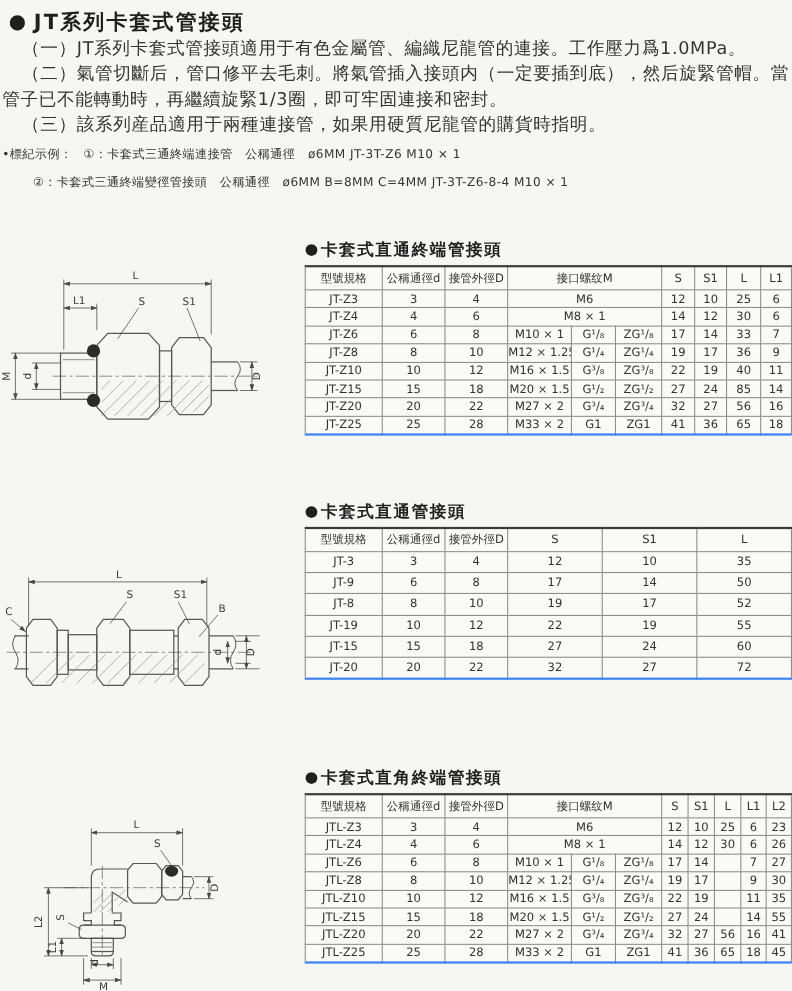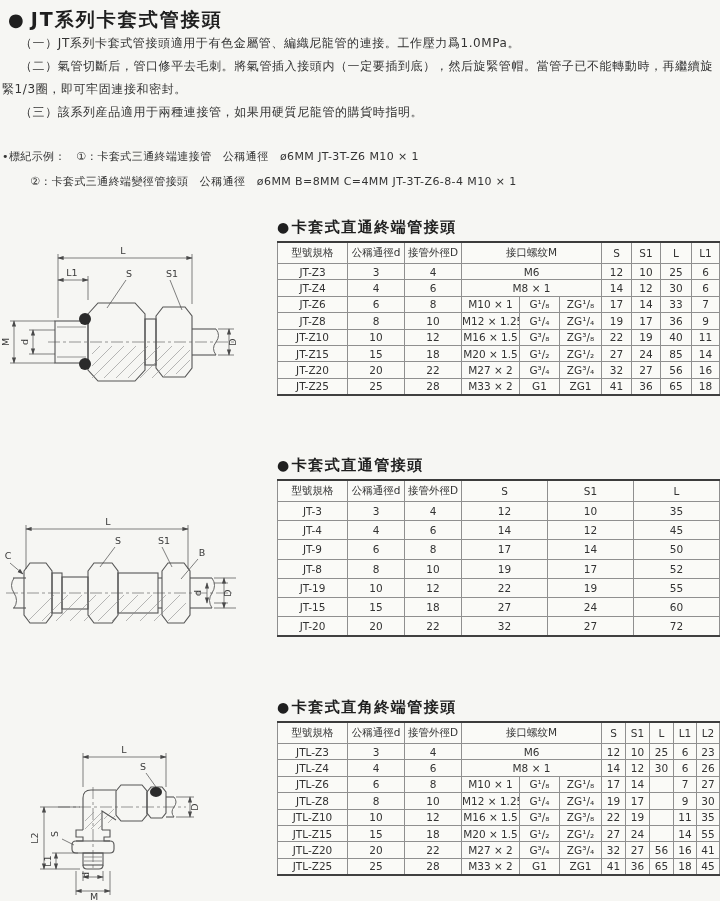--- a/index.html
+++ b/index.html
@@ -10,43 +10,43 @@
     color:#3a3a3a;
   }
   .page-title{
     position:absolute;left:8px;top:7px;
     font-size:19px;font-weight:bold;color:#1f1f1f;letter-spacing:2px;
     display:flex;align-items:center;gap:5px;
   }
   .page-title .big-bullet{font-size:18px;line-height:1;}
   .intro{
     position:absolute;left:2px;top:32px;width:716px;
-    font-size:12px;line-height:23px;color:#333;letter-spacing:0.6px;
+    font-size:16px;line-height:23px;color:#333;letter-spacing:0.6px;
   }
   .intro p{margin:0;text-indent:18px;}
   .marking{
-    position:absolute;left:2px;top:144px;width:716px;
+    position:absolute;left:2px;top:128px;width:716px;
     font-size:11px;line-height:25px;color:#333;letter-spacing:0.4px;
   }
   .marking .mline2{margin-left:28px;}
   .marking .mlabel{margin-right:10px;}
 
   .section{position:absolute;left:277px;width:443px;}
   .sec1{top:216px;}
   .sec2{top:454px;}
   .sec3{top:696px;}
   .sec-title{
     font-size:15px;font-weight:bold;color:#1f1f1f;letter-spacing:1.5px;
     display:flex;align-items:center;gap:1px;height:22px;
   }
   .sec-title .bullet{font-size:14px;line-height:1;}
   table.spec{
     border-collapse:collapse;table-layout:fixed;width:442px;
     background:#fafaf7;margin-top:3px;
-    border-top:2px solid #3c3c3c;border-bottom:2px solid #404040;
+    border-top:2px solid #3c3c3c;border-bottom:2px solid #3b82f6;
   }
   table.spec th,table.spec td{
     border:1px solid #8f8f8f;
     text-align:center;vertical-align:middle;
     font-size:10.5px;font-weight:normal;color:#333;
     padding:0;overflow:hidden;white-space:nowrap;
   }
   table.t13 th{height:20px;}
   table.t13 td{height:15.4px;}
   table.t2 th{height:20px;}
@@ -462,28 +462,20 @@
       <tbody>
         <tr>
           <td>JT-3</td>
           <td>3</td>
           <td>4</td>
           <td>12</td>
           <td>10</td>
           <td>35</td>
         </tr>
         <tr>
-          <td>JT-4</td>
-          <td>4</td>
-          <td>6</td>
-          <td>14</td>
-          <td>12</td>
-          <td>45</td>
-        </tr>
-        <tr>
           <td>JT-9</td>
           <td>6</td>
           <td>8</td>
           <td>17</td>
           <td>14</td>
           <td>50</td>
         </tr>
         <tr>
           <td>JT-8</td>
           <td>8</td>

